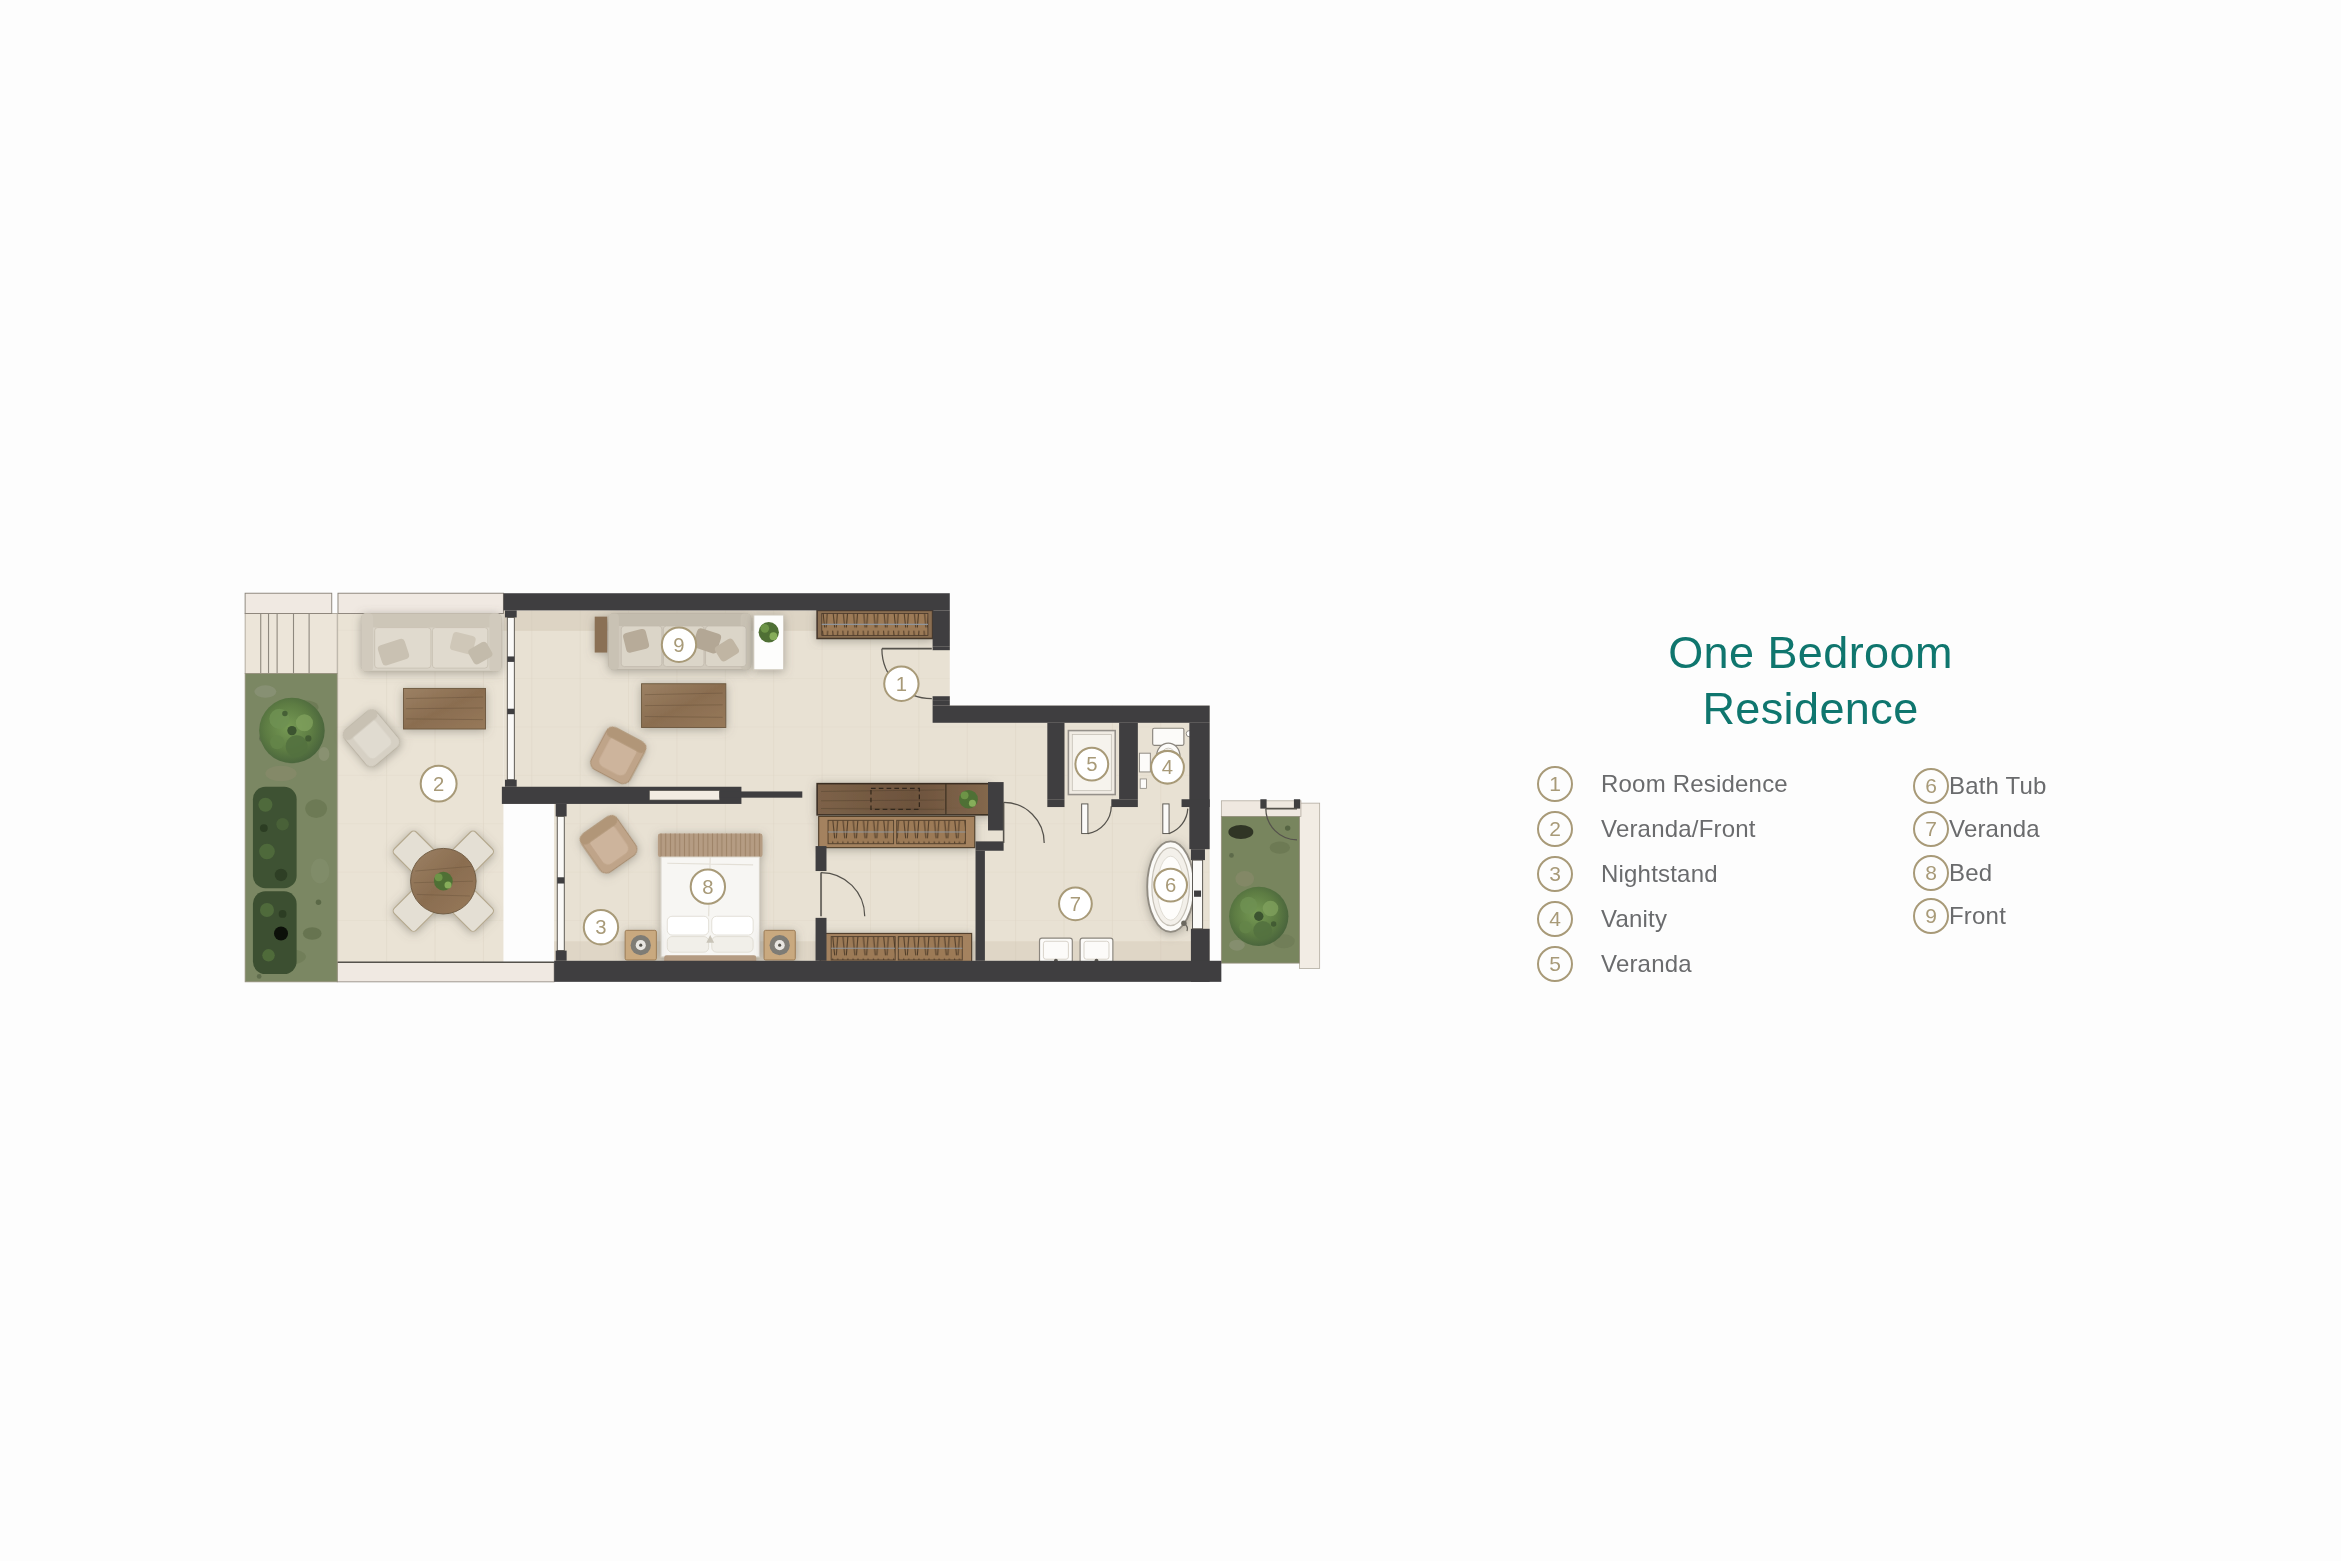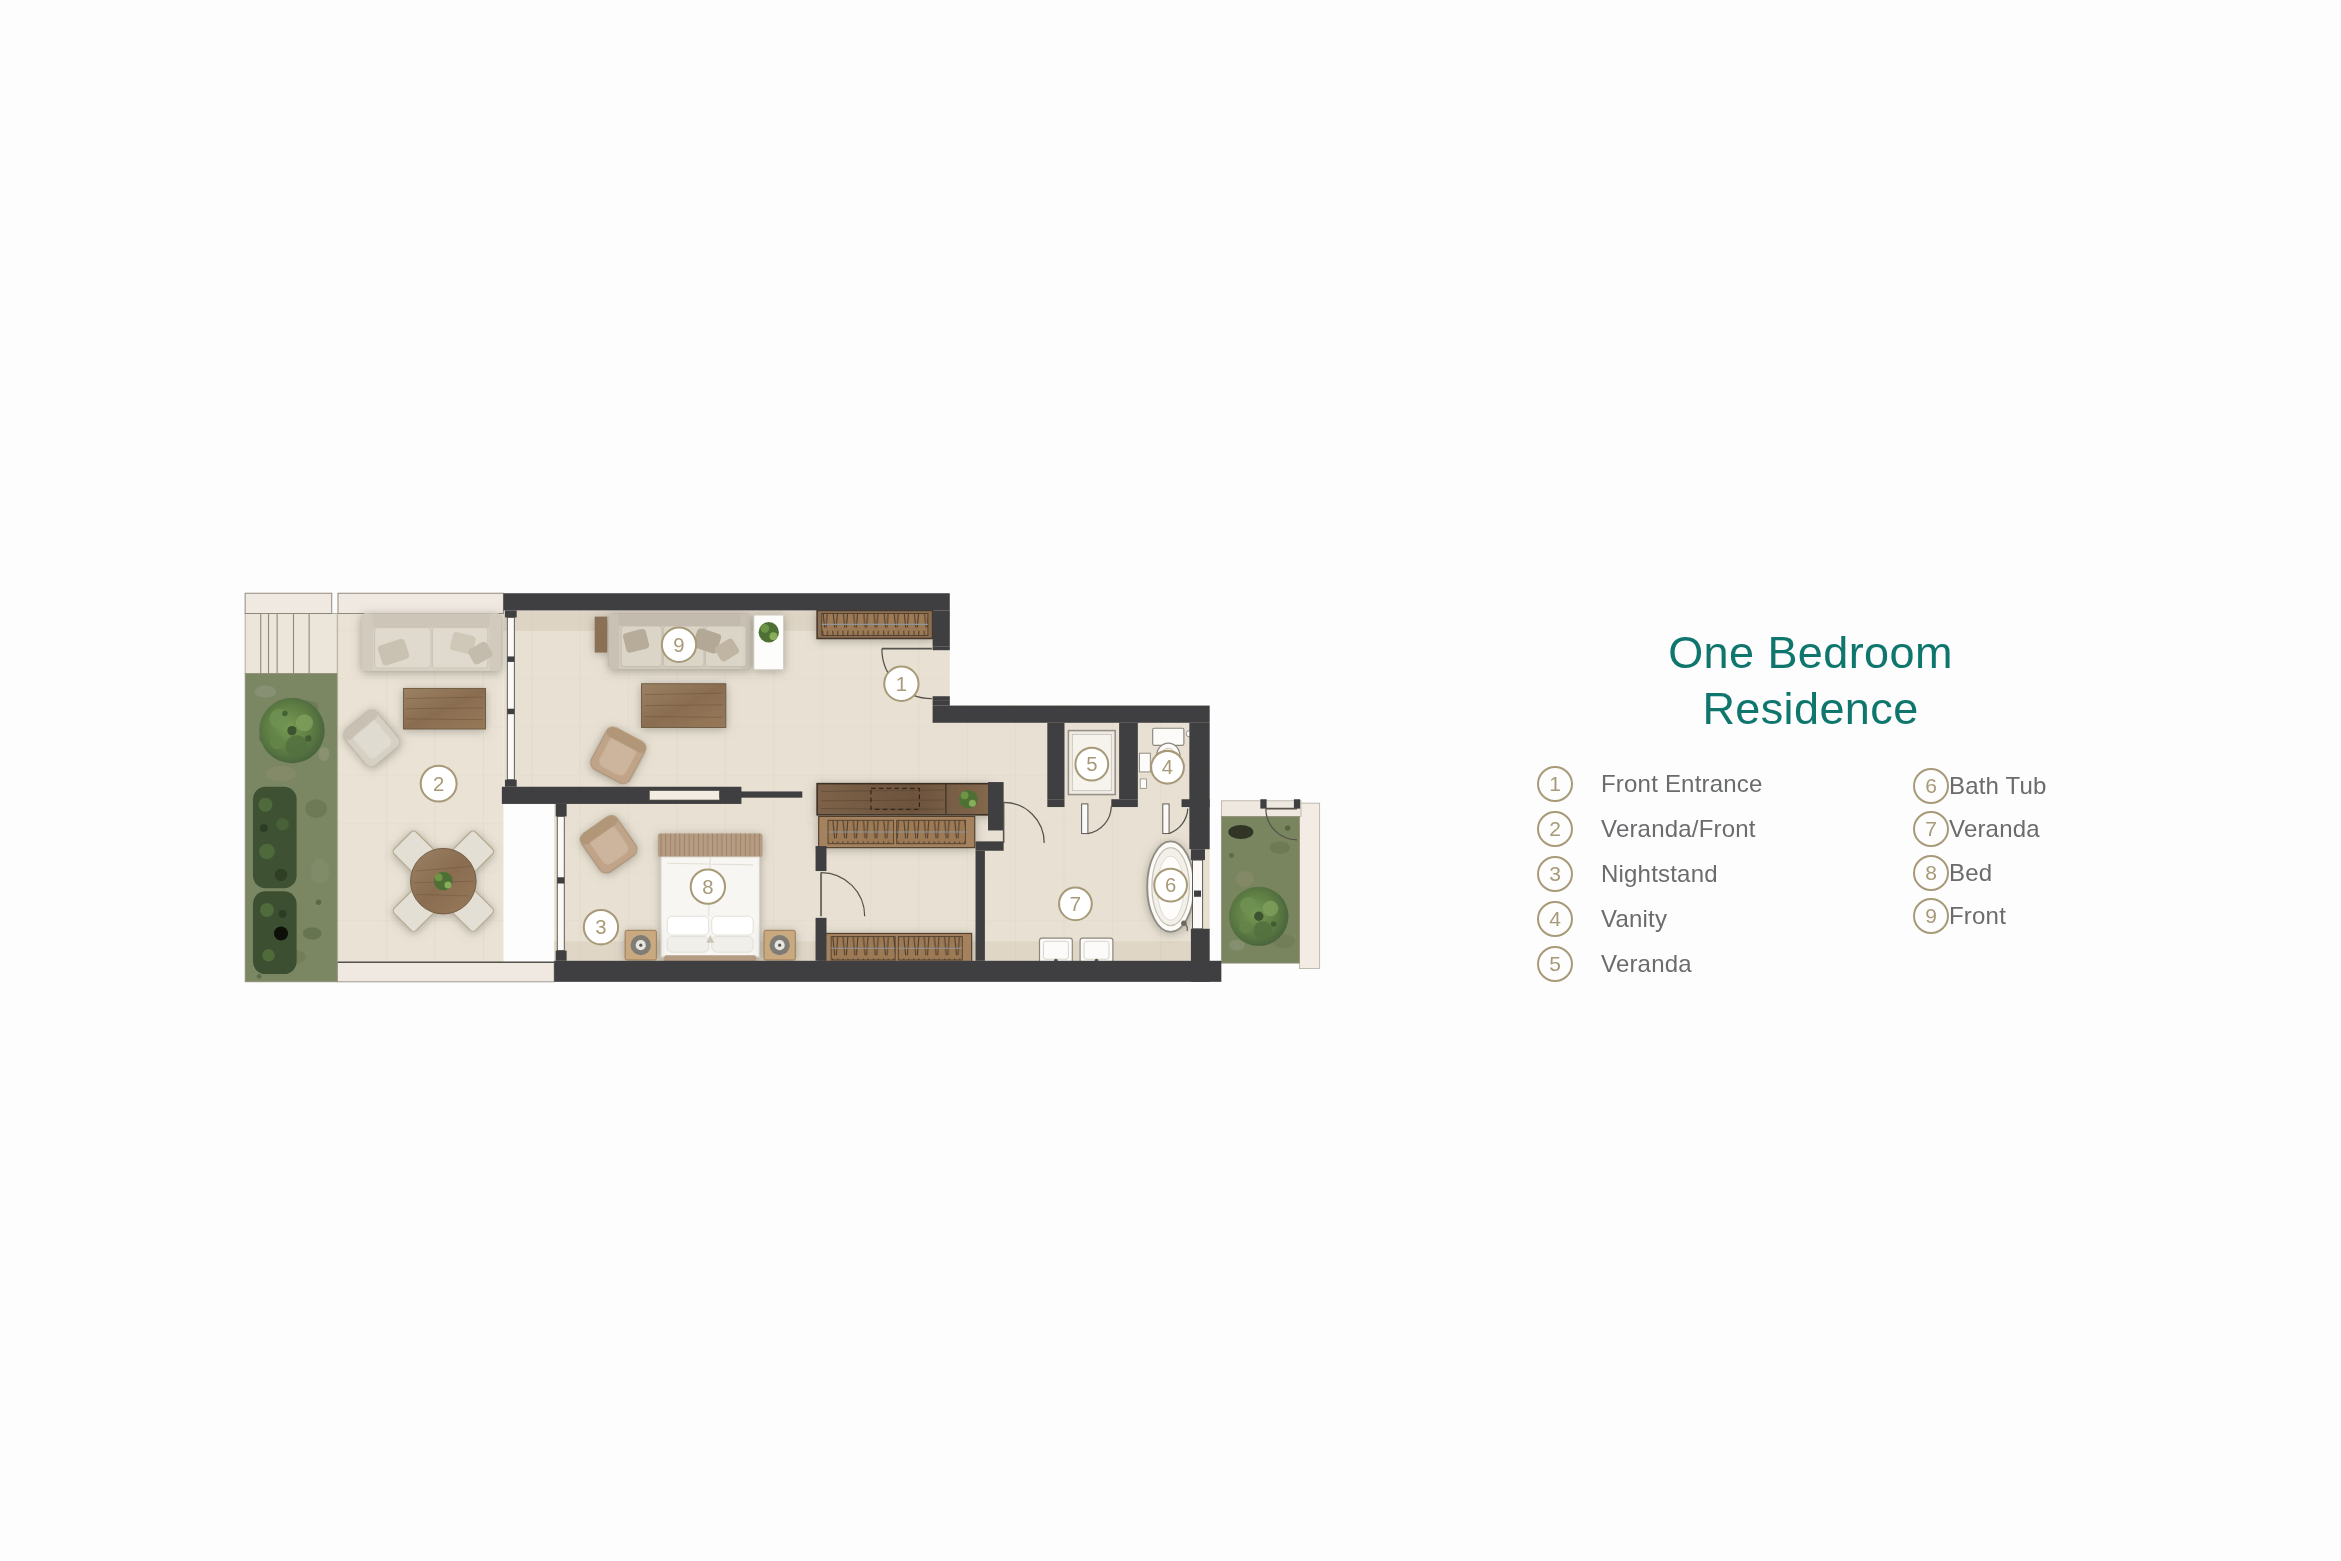--- a/index.html
+++ b/index.html
@@ -419,21 +419,21 @@
     </g>
   </svg>
 
   <div class="title-block">
     <div>One Bedroom Residence</div>
   </div>
 
   <div id="legend-col1" class="legend-col">
     <div class="legend-row">
       <span class="legend-badge">1</span>
-      <span class="legend-label">Front Entrance</span>
+      <span class="legend-label">Room Residence</span>
     </div>
     <div class="legend-row">
       <span class="legend-badge">2</span>
       <span class="legend-label">Veranda/Front</span>
     </div>
     <div class="legend-row">
       <span class="legend-badge">3</span>
       <span class="legend-label">Nightstand</span>
     </div>
     <div class="legend-row">

